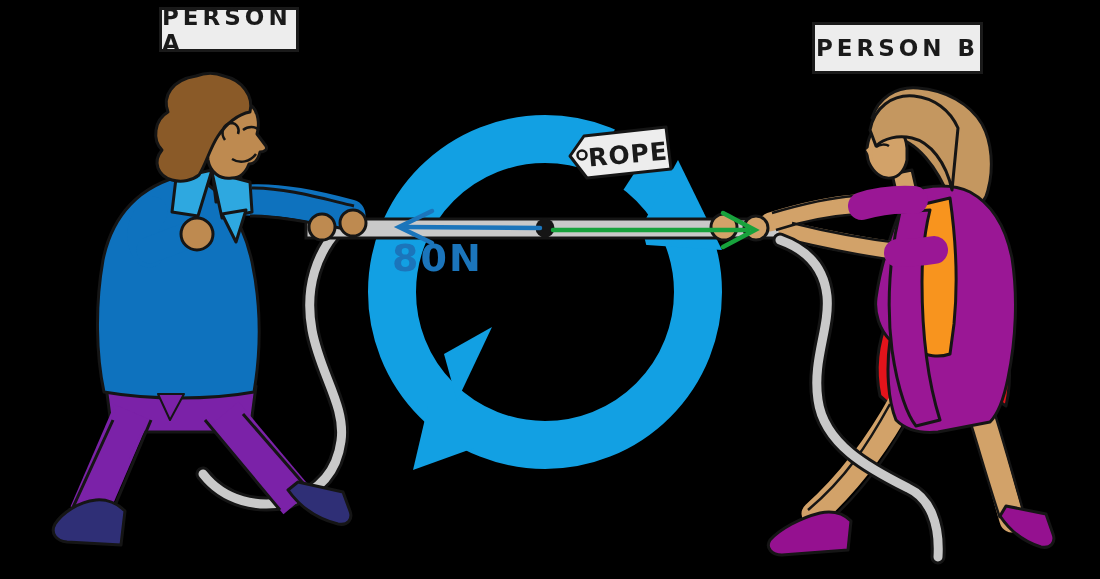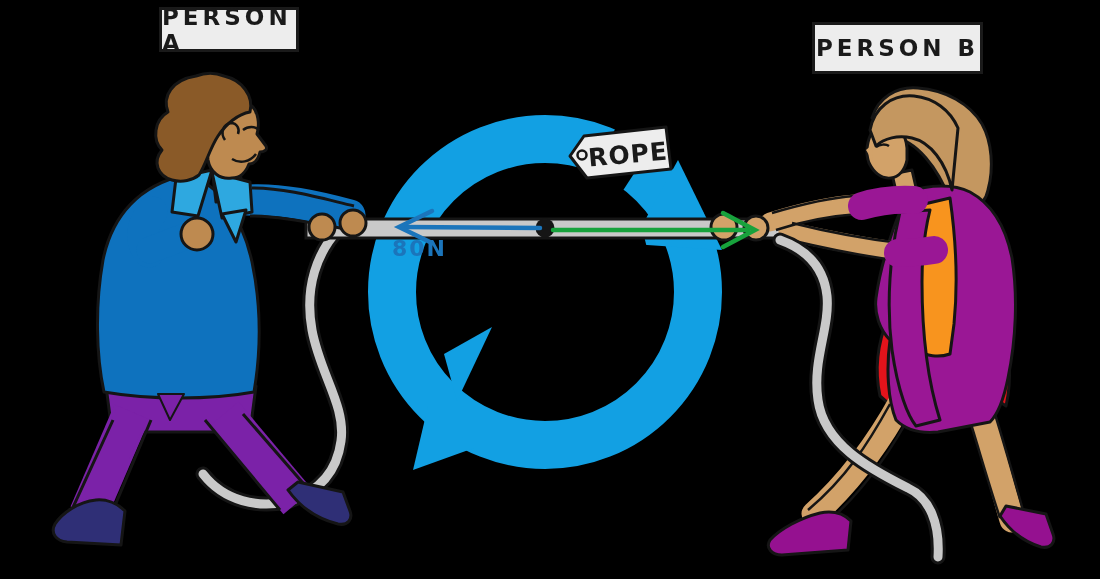--- a/index.html
+++ b/index.html
@@ -18,21 +18,21 @@
     font-size:23px;font-weight:bold;letter-spacing:4px;
     box-sizing:border-box;
   }
   #person-a-box{left:159px;top:7px;width:140px;height:45px;}
   #person-b-box{left:812px;top:22px;width:171px;height:52px;}
   #rope-tag-text{
     position:absolute;left:592px;top:138px;width:72px;height:32px;
     color:var(--label-text,#1a1a1a);font-size:25px;font-weight:bold;letter-spacing:1px;
     transform:rotate(-5deg);display:flex;align-items:center;justify-content:center;
   }
-  .force-label{position:absolute;font-size:22px;font-weight:bold;letter-spacing:2px;}
+  .force-label{position:absolute;font-size:38px;font-weight:bold;letter-spacing:2px;}
   #force-left-label{left:392px;top:236px;color:var(--force-blue,#1b75bb);}
   #force-right-label{left:682px;top:239px;color:var(--force-green,#17a23c);}
 </style>
 </head>
 <body>
 
 <div id="stage">
 
   <svg id="artwork" width="1100" height="579" viewBox="0 0 1100 579">
 

